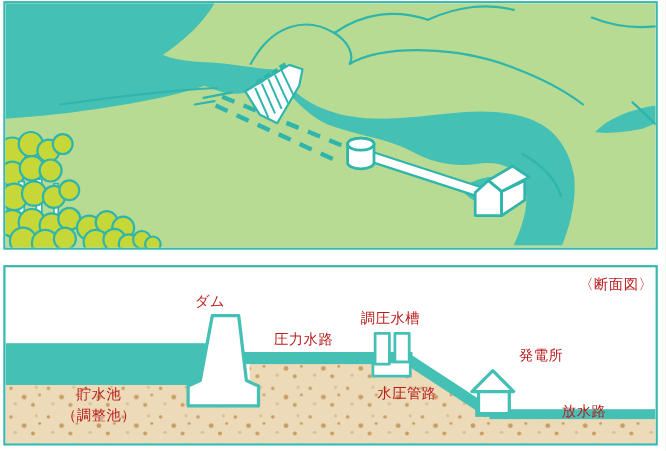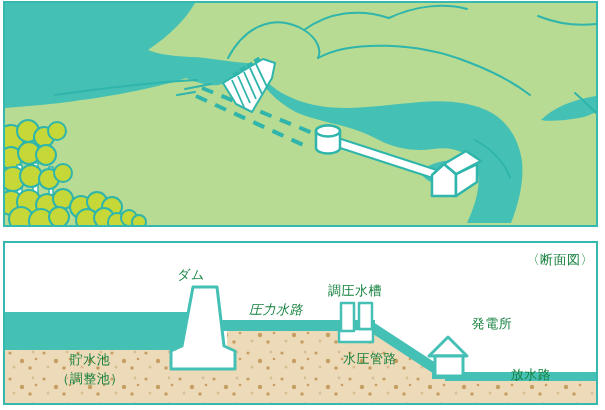--- a/index.html
+++ b/index.html
@@ -5,27 +5,27 @@
   html,body{margin:0;padding:0;background:#fff;}
   #stage{
     position:relative;width:605px;height:410px;background:#ffffff;overflow:hidden;
     font-family:"DejaVu Sans","Liberation Sans",sans-serif;
   }
   .panel{position:absolute;box-sizing:border-box;border:2px solid #35b9ae;background:#fff;}
   #panel-top{left:3px;top:1px;width:595px;height:226px;}
   #panel-bottom{left:3px;top:241px;width:595px;height:164px;}
   .panel svg{display:block;width:100%;height:100%;}
   .lbl{
-    position:absolute;color:#15803d;font-size:13px;font-weight:500;
+    position:absolute;color:#b91c1c;font-size:13px;font-weight:500;
     letter-spacing:0.5px;text-align:center;line-height:18px;white-space:nowrap;
     z-index:5;
   }
   #lbl-section-title{left:498px;top:251px;width:96px;text-align:right;}
   #lbl-dam{left:167px;top:266px;width:48px;}
-  #lbl-pressure{left:239px;top:301px;width:74px;font-style:italic;}
+  #lbl-pressure{left:239px;top:301px;width:74px;}
   #lbl-surge{left:318px;top:282px;width:74px;}
   #lbl-power{left:423px;top:315px;width:50px;margin-left:44px;}
   #lbl-penstock{left:334px;top:350px;width:72px;}
   #lbl-tailrace{left:503px;top:350px;width:56px;margin-top:16px;}
   #lbl-reservoir{left:38px;top:351px;width:104px;line-height:18.5px;}
 </style>
 </head>
 <body>
 
 <div id="stage">

